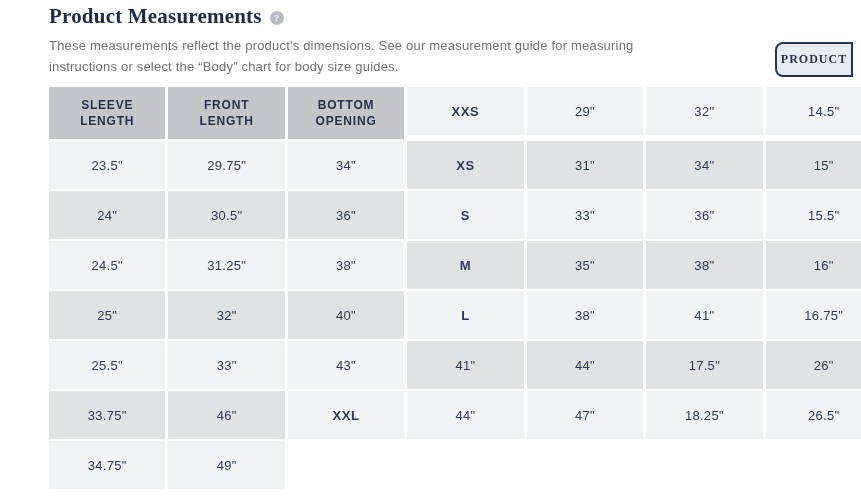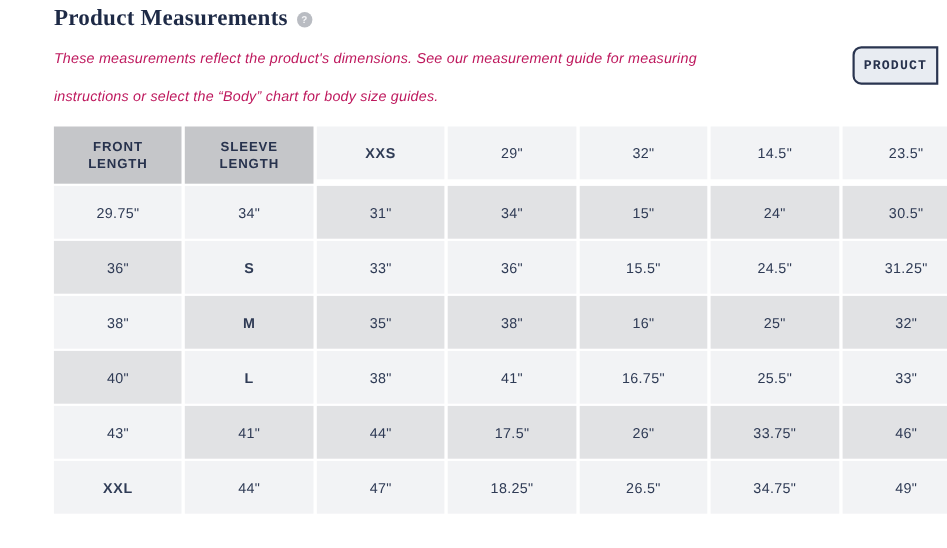--- a/index.html
+++ b/index.html
@@ -25,27 +25,27 @@
   .page-title{
     font-family:"Liberation Serif","DejaVu Serif",serif;
     font-size:21px;font-weight:600;letter-spacing:0.2px;color:#1e2a46;
   }
   .info-icon{
     width:14px;height:14px;border-radius:50%;background:#b9bcc2;color:#f4f4f6;
     font-size:9px;font-weight:bold;display:flex;align-items:center;justify-content:center;
     margin-top:2px;cursor:pointer;
   }
   .description{
-    font-size:13px;line-height:35px;color:#be185d;max-width:600px;letter-spacing:0.2px;font-style:italic;
+    font-size:13px;line-height:21px;color:#737373;max-width:600px;letter-spacing:0.2px;
   }
 
   
   .toggle-group{position:absolute;top:42px;right:43px;display:flex;height:35px;}
   .toggle-btn{
-    font-family:Liberation Mono, monospace;
+    font-family:Liberation Serif, serif;
     font-size:12px;font-weight:bold;letter-spacing:1px;
     display:flex;align-items:center;justify-content:center;cursor:pointer;
   }
   .toggle-btn.selected{
     width:78px;background:var(--selected-tab-bg);
     border:2px solid var(--selected-tab-border);
     border-radius:8px 0 0 8px;color:#27324d;z-index:2;
   }
   .toggle-btn.unselected{
     width:78px;background:#fff;
@@ -82,29 +82,31 @@
     <span class="info-icon">?</span>
   </div>
 
   <p class="description">These measurements reflect the product's dimensions. See our measurement guide for measuring instructions or select the “Body” chart for body size guides.</p>
 
   <div class="toggle-group">
     <button class="toggle-btn selected">PRODUCT</button>
   </div>
 
   <div class="table">
+      <div class="cell header">SLEEVE LENGTH</div>
       <div class="cell header">FRONT LENGTH</div>
-      <div class="cell header">SLEEVE LENGTH</div>
+      <div class="cell header">BOTTOM OPENING</div>
       <div class="cell light size-col">XXS</div>
       <div class="cell light">29"</div>
       <div class="cell light">32"</div>
       <div class="cell light">14.5"</div>
       <div class="cell light">23.5"</div>
       <div class="cell light">29.75"</div>
       <div class="cell light">34"</div>
+      <div class="cell dark size-col">XS</div>
       <div class="cell dark">31"</div>
       <div class="cell dark">34"</div>
       <div class="cell dark">15"</div>
       <div class="cell dark">24"</div>
       <div class="cell dark">30.5"</div>
       <div class="cell dark">36"</div>
       <div class="cell light size-col">S</div>
       <div class="cell light">33"</div>
       <div class="cell light">36"</div>
       <div class="cell light">15.5"</div>

